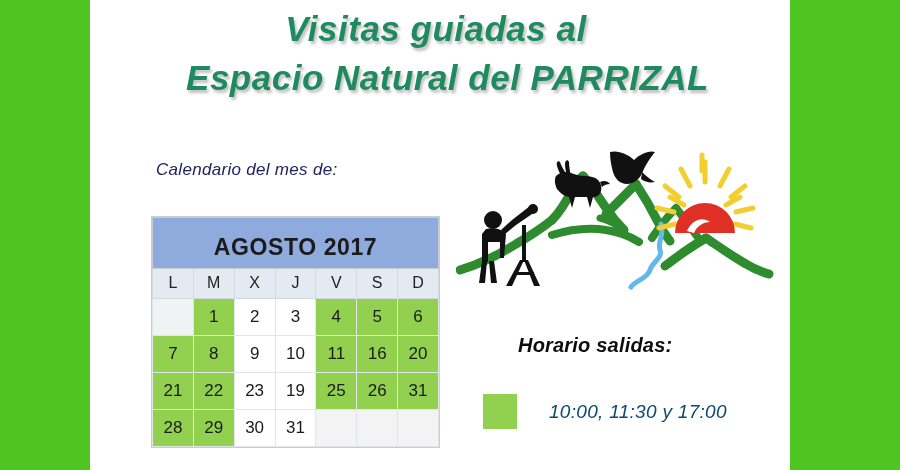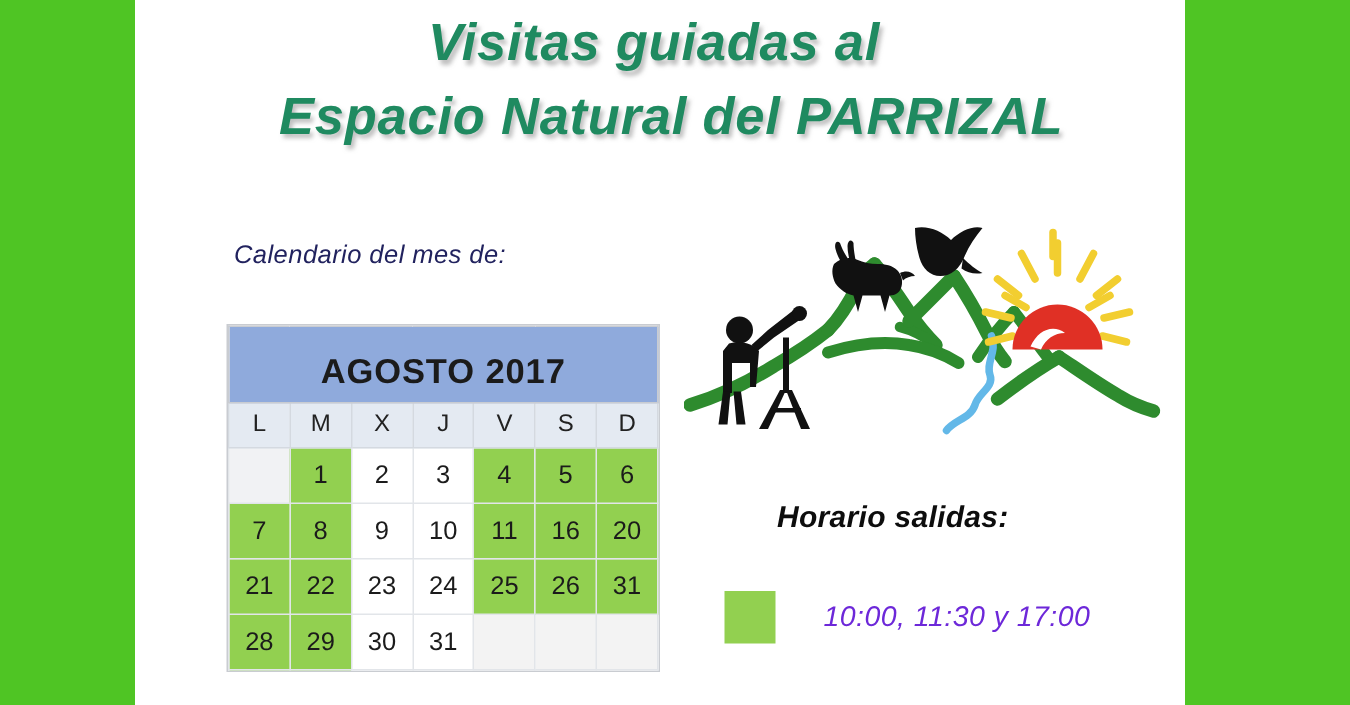--- a/index.html
+++ b/index.html
@@ -140,21 +140,21 @@
   }
   .legend-swatch {
     width: 34px;
     height: 35px;
     background: #92d050;
   }
   .legend-label {
     margin-left: 32px;
     font-size: 19px;
     font-style: italic;
-    color: #6d28d9;
+    color: #0c4a6e;
     white-space: nowrap;
     letter-spacing: 0.3px;
   }
 </style>
 </head>
 <body>
 
 <div id="poster">
 
   <div class="side-bar left"></div>
@@ -198,21 +198,21 @@
           <td class="day">9</td>
           <td class="day">10</td>
           <td class="day green">11</td>
           <td class="day green">16</td>
           <td class="day green">20</td>
         </tr>
         <tr>
           <td class="day green">21</td>
           <td class="day green">22</td>
           <td class="day">23</td>
-          <td class="day">24</td>
+          <td class="day">19</td>
           <td class="day green">25</td>
           <td class="day green">26</td>
           <td class="day green">31</td>
         </tr>
         <tr>
           <td class="day green">28</td>
           <td class="day green">29</td>
           <td class="day">30</td>
           <td class="day">31</td>
           <td class="day blank-white"></td>

